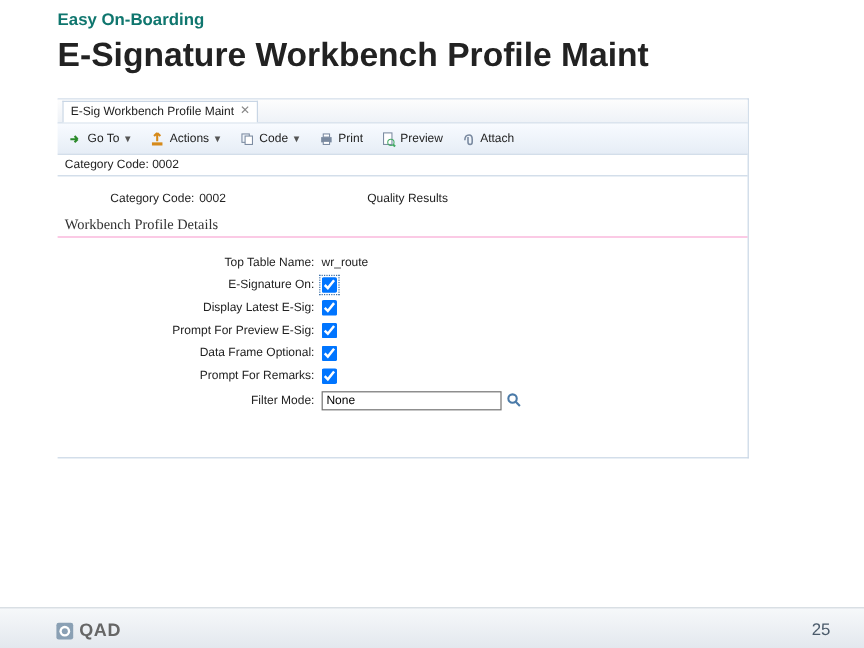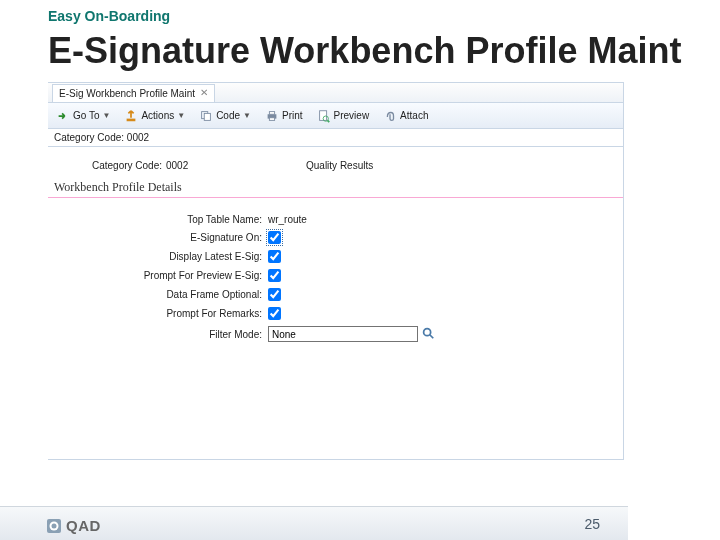--- a/index.html
+++ b/index.html
@@ -1,21 +1,21 @@
 <!DOCTYPE html>
 <html><head>
 <meta charset="utf-8">
 <style>
   * { box-sizing: border-box; margin: 0; padding: 0; }
   html, body { width: 720px; height: 540px; font-family: Arial, Helvetica, sans-serif; background: #fff; }
   .slide { position: relative; width: 720px; height: 540px; }
   .subtitle { position: absolute; left: 48px; top: 8px; font-size: 14px; font-weight: bold; color: #0f766e; }
-  .title { position: absolute; left: 48px; top: 30px; font-size: 36px; font-weight: bold; color: #222; }
+  .title { position: absolute; left: 48px; top: 30px; font-size: 28px; font-weight: bold; color: #222; }
   .app {
-    position: absolute; left: 48px; top: 82px; width: 576px; height: 378px;
+    position: absolute; left: 48px; top: 82px; width: 576px; height: 300px;
     border-top: 1px solid #c9d6e5; border-right: 1px solid #c9d6e5; border-bottom: 1px solid #c9d6e5;
     background: #fff; font-size: 10px; color: #222;
   }
   .tabbar { height: 20px; background: linear-gradient(#fdfdfd,#eef2f7); border-bottom: 1px solid #c9d6e5; display: flex; align-items: center; padding-left: 4px; }
   .tab { height: 18px; display: flex; align-items: center; padding: 0 6px; border: 1px solid #c9d6e5; border-bottom: none; background: #fff; gap: 5px; }
   .tab-close { color: #888; font-size: 10px; line-height: 1; cursor: pointer; }
   .toolbar { height: 26px; background: linear-gradient(#f8fbff,#e6edf6); border-bottom: 1px solid #c9d6e5; display: flex; align-items: center; padding-left: 4px; gap: 6px; }
   .tbtn { display: flex; align-items: center; gap: 3px; padding: 2px 4px; cursor: pointer; }
   .dd { font-size: 8px; color: #555; }
   .ico { width: 14px; height: 14px; display: inline-block; }
@@ -23,21 +23,21 @@
   .section { padding: 10px 8px 4px 8px; }
   .row { display: flex; align-items: center; margin: 3px 0; }
   .form-area { padding-left: 60px; }
   .form-area .row { margin: 6px 0; }
   .lbl-col { width: 160px; text-align: right; padding-right: 6px; font-size: 10px; color: #222; }
   .chk { width: 13px; height: 13px; }
   .val-input { height: 16px; border: 1px solid #737373; font-size: 10px; padding: 0 3px; }
   .filter-input { width: 150px; }
   .lookup { width: 16px; height: 16px; display: flex; align-items: center; justify-content: center; cursor: pointer; margin-left: 2px; }
   .group-header { font-size: 12px; color: #333; padding: 2px 6px; border-bottom: 1px solid #f9a8d4; font-family: Liberation Serif, serif; }
-  .footer { position: absolute; left: 0; bottom: 0; width: 628px; height: 34px; background: linear-gradient(#f6f8fa,#e3e8ee); border-top: 1px solid #d0d7de; }
+  .footer { position: absolute; left: 0; bottom: 0; width: 720px; height: 34px; background: linear-gradient(#f6f8fa,#e3e8ee); border-top: 1px solid #d0d7de; }
   .logo { position: absolute; left: 46px; bottom: 6px; display: flex; align-items: center; gap: 4px; }
   .logo-mark { width: 16px; height: 16px; }
   .logo-text { font-size: 15px; font-weight: bold; letter-spacing: 0.5px; color: #666; }
   .pagenum { position: absolute; right: 28px; bottom: 8px; font-size: 14px; color: #4a5a6a; }
 </style>
 </head>
 <body>
 
 <div class="slide">
 

